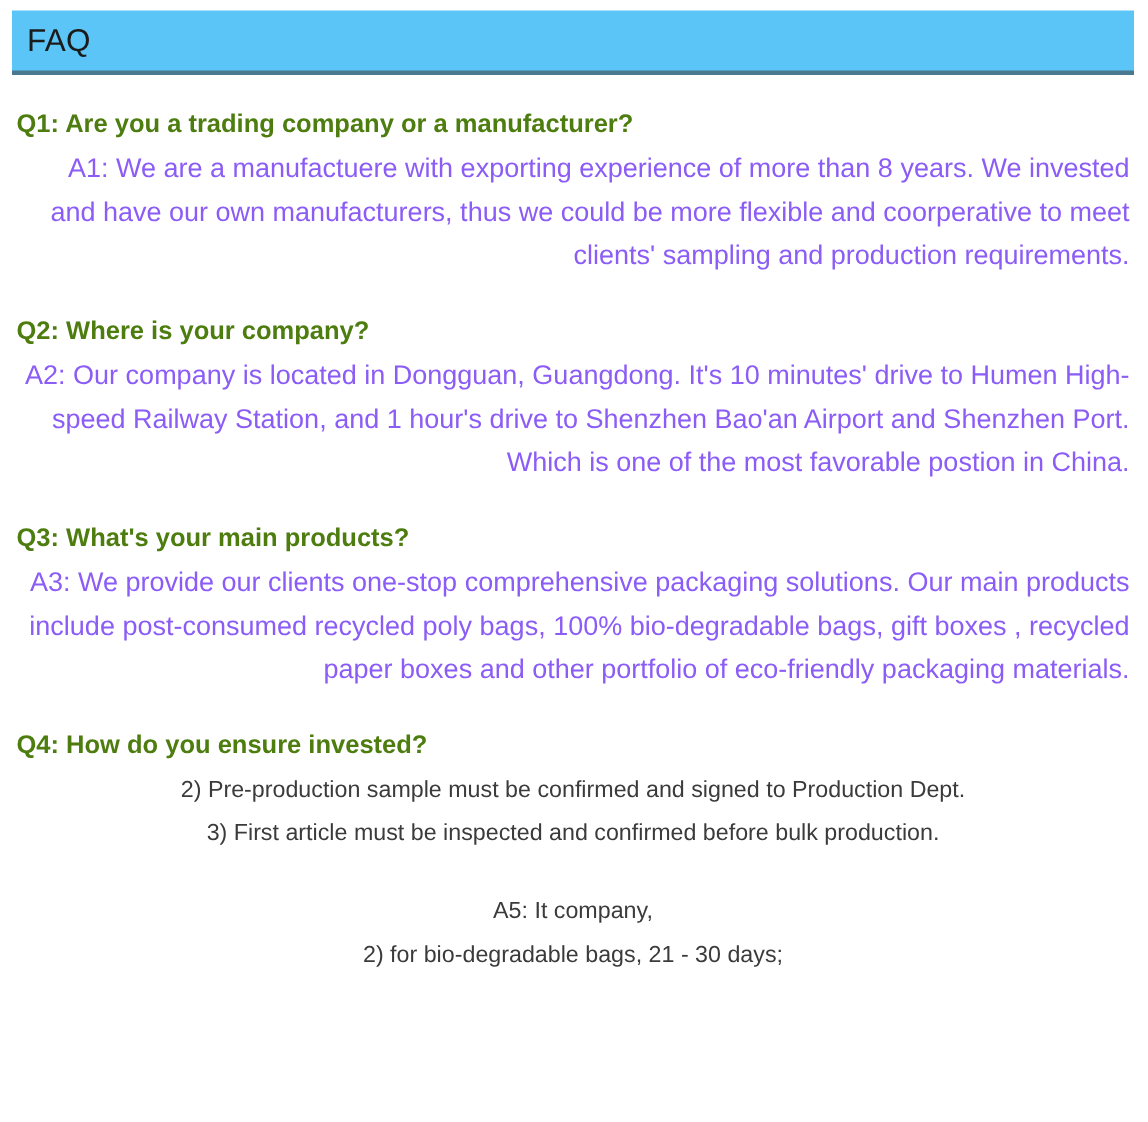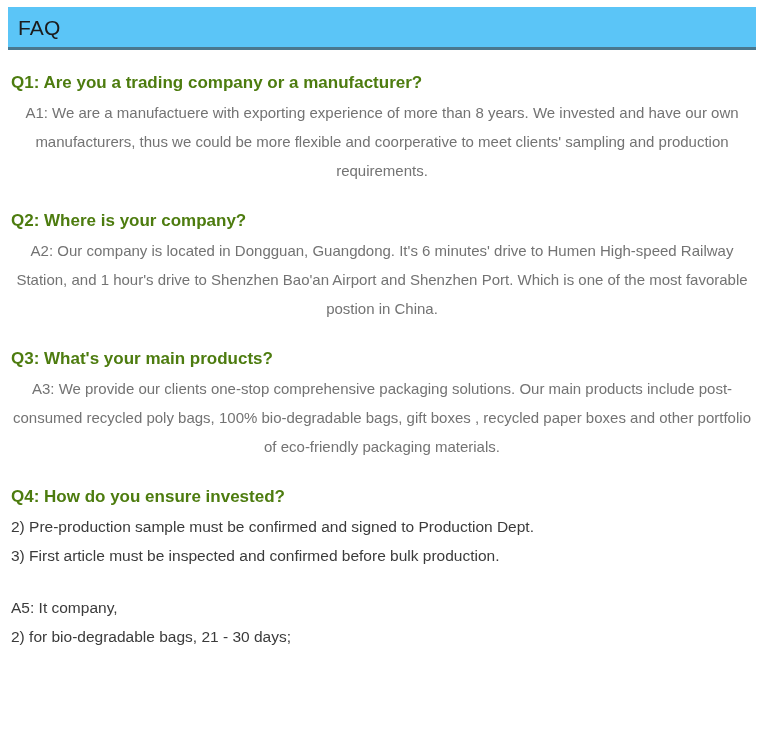--- a/index.html
+++ b/index.html
@@ -52,55 +52,56 @@
     margin-bottom: 0;
   }
   .question {
     font-size: 17px;
     font-weight: bold;
     color: #4d7c0f;
     line-height: 26px;
     margin: 0 0 2px 0;
   }
   .answer {
-    font-size: 15px;
+    font-size: 18px;
     font-weight: 400;
-    color: #737373;
+    color: #8b5cf6;
     line-height: 29px;
     margin: 0;
-    text-align: center;
+    text-align: right;
   }
   .answer-line {
     font-size: 15.5px;
     font-weight: 400;
     color: #3b3b3b;
     line-height: 29px;
     margin: 0;
     white-space: nowrap;
+    text-align: center;
   }
 </style>
 </head>
 <body>
 
 <div class="page">
 
   <div class="faq-header">
     <div class="faq-header-title">FAQ</div>
   </div>
 
   <div class="content">
 
     <div class="qa-block">
       <p class="question">Q1: Are you a trading company or a manufacturer?</p>
       <p class="answer">A1: We are a manufactuere with exporting experience of more than 8 years. We invested and have our own manufacturers, thus we could be more flexible and coorperative to meet clients' sampling and production requirements.</p>
     </div>
 
     <div class="qa-block">
       <p class="question">Q2: Where is your company?</p>
-      <p class="answer">A2: Our company is located in Dongguan, Guangdong. It's 6 minutes' drive to Humen High-speed Railway Station, and 1 hour's drive to Shenzhen Bao'an Airport and Shenzhen Port. Which is one of the most favorable postion in China.</p>
+      <p class="answer">A2: Our company is located in Dongguan, Guangdong. It's 10 minutes' drive to Humen High-speed Railway Station, and 1 hour's drive to Shenzhen Bao'an Airport and Shenzhen Port. Which is one of the most favorable postion in China.</p>
     </div>
 
     <div class="qa-block">
       <p class="question">Q3: What's your main products?</p>
       <p class="answer">A3: We provide our clients one-stop comprehensive packaging solutions. Our main products include post-consumed recycled poly bags, 100% bio-degradable bags, gift boxes , recycled paper boxes and other portfolio of eco-friendly packaging materials.</p>
     </div>
 
     <div class="qa-block">
       <p class="question">Q4: How do you ensure invested?</p>
       <p class="answer-line">2) Pre-production sample must be confirmed and signed to Production Dept.</p>

